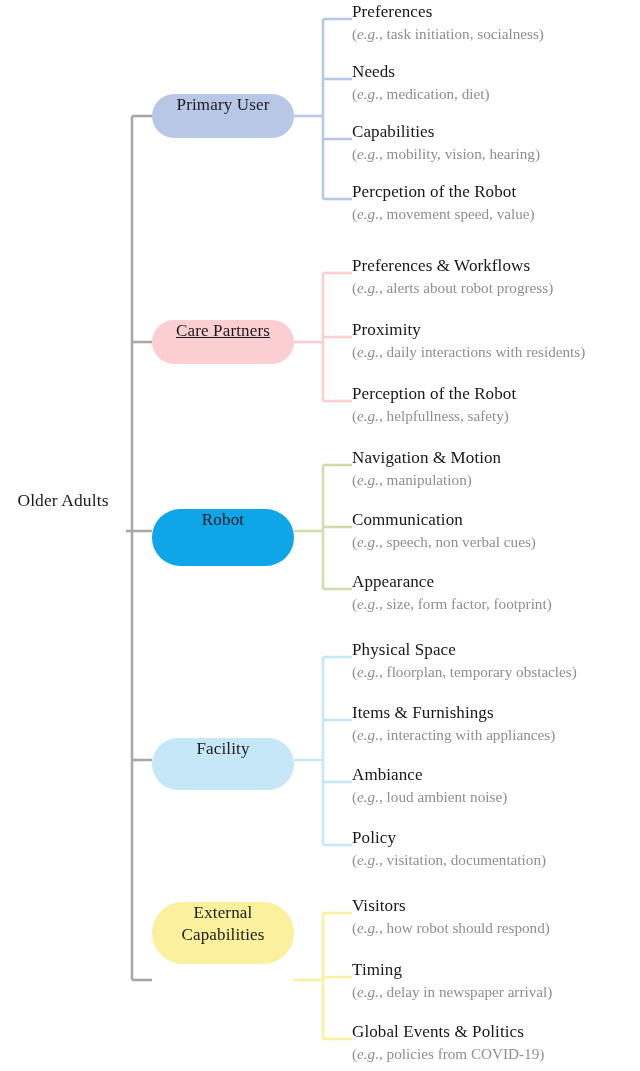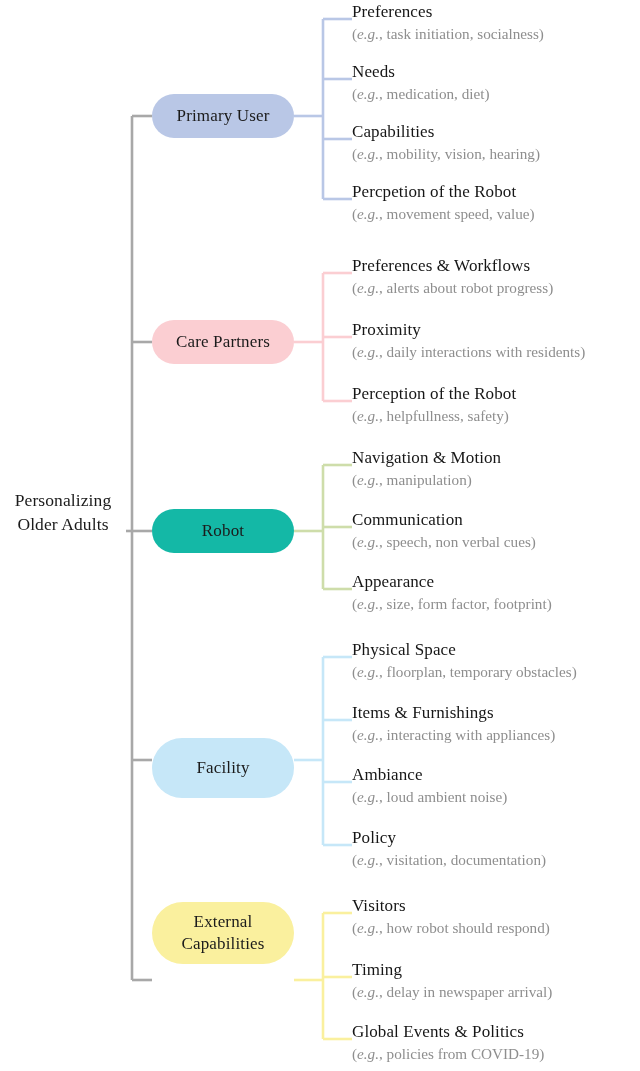--- a/index.html
+++ b/index.html
@@ -43,21 +43,21 @@
     color: #1b1b1b;
     letter-spacing: .1px;
   }
   .root-label span { display: block; white-space: nowrap; }
 
   
   .pill {
     position: absolute;
     box-sizing: border-box;
     display: flex;
-    align-items: center;
+    align-items: flex-start;
     justify-content: center;
     text-align: center;
     font-size: 17px;
     line-height: 22px;
     color: #1b1b1b;
     border-radius: 999px;
     letter-spacing: .15px;
     left: 152px;
     width: 142px;
   }
@@ -124,21 +124,20 @@
         <line x1="132" y1="980" x2="152" y2="980" stroke="#a8a8a8" stroke-width="2.6"></line>
         <line x1="294" y1="980" x2="323" y2="980" stroke="#faf09e" stroke-width="2.6"></line>
         <line x1="323" y1="913" x2="323" y2="1039" stroke="#faf09e" stroke-width="2.6"></line>
         <line x1="323" y1="913" x2="352" y2="913" stroke="#faf09e" stroke-width="2.6"></line>
         <line x1="323" y1="977" x2="352" y2="977" stroke="#faf09e" stroke-width="2.6"></line>
         <line x1="323" y1="1039" x2="352" y2="1039" stroke="#faf09e" stroke-width="2.6"></line>
       </g>
   </svg>
 
   <div class="root-label">
-    <span>Personalizing</span>
     <span>Older Adults</span>
   </div>
 
   <div id="nodes-layer">
       <div class="pill" style="top: 94px; height: 44px; background: rgb(185, 199, 230);">
         <div>
           <span>Primary User</span>
         </div>
       </div>
       <div class="leaf" style="top: 2px;">
@@ -150,55 +149,55 @@
         <div class="leaf-eg">(<i>e.g.</i>, medication, diet)</div>
       </div>
       <div class="leaf" style="top: 122px;">
         <div class="leaf-title">Capabilities</div>
         <div class="leaf-eg">(<i>e.g.</i>, mobility, vision, hearing)</div>
       </div>
       <div class="leaf" style="top: 182px;">
         <div class="leaf-title">Percpetion of the Robot</div>
         <div class="leaf-eg">(<i>e.g.</i>, movement speed, value)</div>
       </div>
-      <div class="pill" style="top: 320px; height: 44px; background: rgb(251, 206, 210);">
+      <div class="pill" style="top: 320px; height: 44px; background: rgb(251, 206, 210); text-decoration: underline;">
         <div>
           <span>Care Partners</span>
         </div>
       </div>
       <div class="leaf" style="top: 256px;">
         <div class="leaf-title">Preferences &amp; Workflows</div>
         <div class="leaf-eg">(<i>e.g.</i>, alerts about robot progress)</div>
       </div>
       <div class="leaf" style="top: 320px;">
         <div class="leaf-title">Proximity</div>
         <div class="leaf-eg">(<i>e.g.</i>, daily interactions with residents)</div>
       </div>
       <div class="leaf" style="top: 384px;">
         <div class="leaf-title">Perception of the Robot</div>
         <div class="leaf-eg">(<i>e.g.</i>, helpfullness, safety)</div>
       </div>
-      <div class="pill" style="top: 509px; height: 44px; background: #14b8a6; font-family: Liberation Serif, serif;">
+      <div class="pill" style="top: 509px; height: 57px; background: #0ea5e9; font-family: Liberation Serif, serif;">
         <div>
           <span>Robot</span>
         </div>
       </div>
       <div class="leaf" style="top: 448px;">
         <div class="leaf-title">Navigation &amp; Motion</div>
         <div class="leaf-eg">(<i>e.g.</i>, manipulation)</div>
       </div>
       <div class="leaf" style="top: 510px;">
         <div class="leaf-title">Communication</div>
         <div class="leaf-eg">(<i>e.g.</i>, speech, non verbal cues)</div>
       </div>
       <div class="leaf" style="top: 572px;">
         <div class="leaf-title">Appearance</div>
         <div class="leaf-eg">(<i>e.g.</i>, size, form factor, footprint)</div>
       </div>
-      <div class="pill" style="top: 738px; height: 60px; background: rgb(198, 231, 248);">
+      <div class="pill" style="top: 738px; height: 52px; background: rgb(198, 231, 248);">
         <div>
           <span>Facility</span>
         </div>
       </div>
       <div class="leaf" style="top: 640px;">
         <div class="leaf-title">Physical Space</div>
         <div class="leaf-eg">(<i>e.g.</i>, floorplan, temporary obstacles)</div>
       </div>
       <div class="leaf" style="top: 703px;">
         <div class="leaf-title">Items &amp; Furnishings</div>

